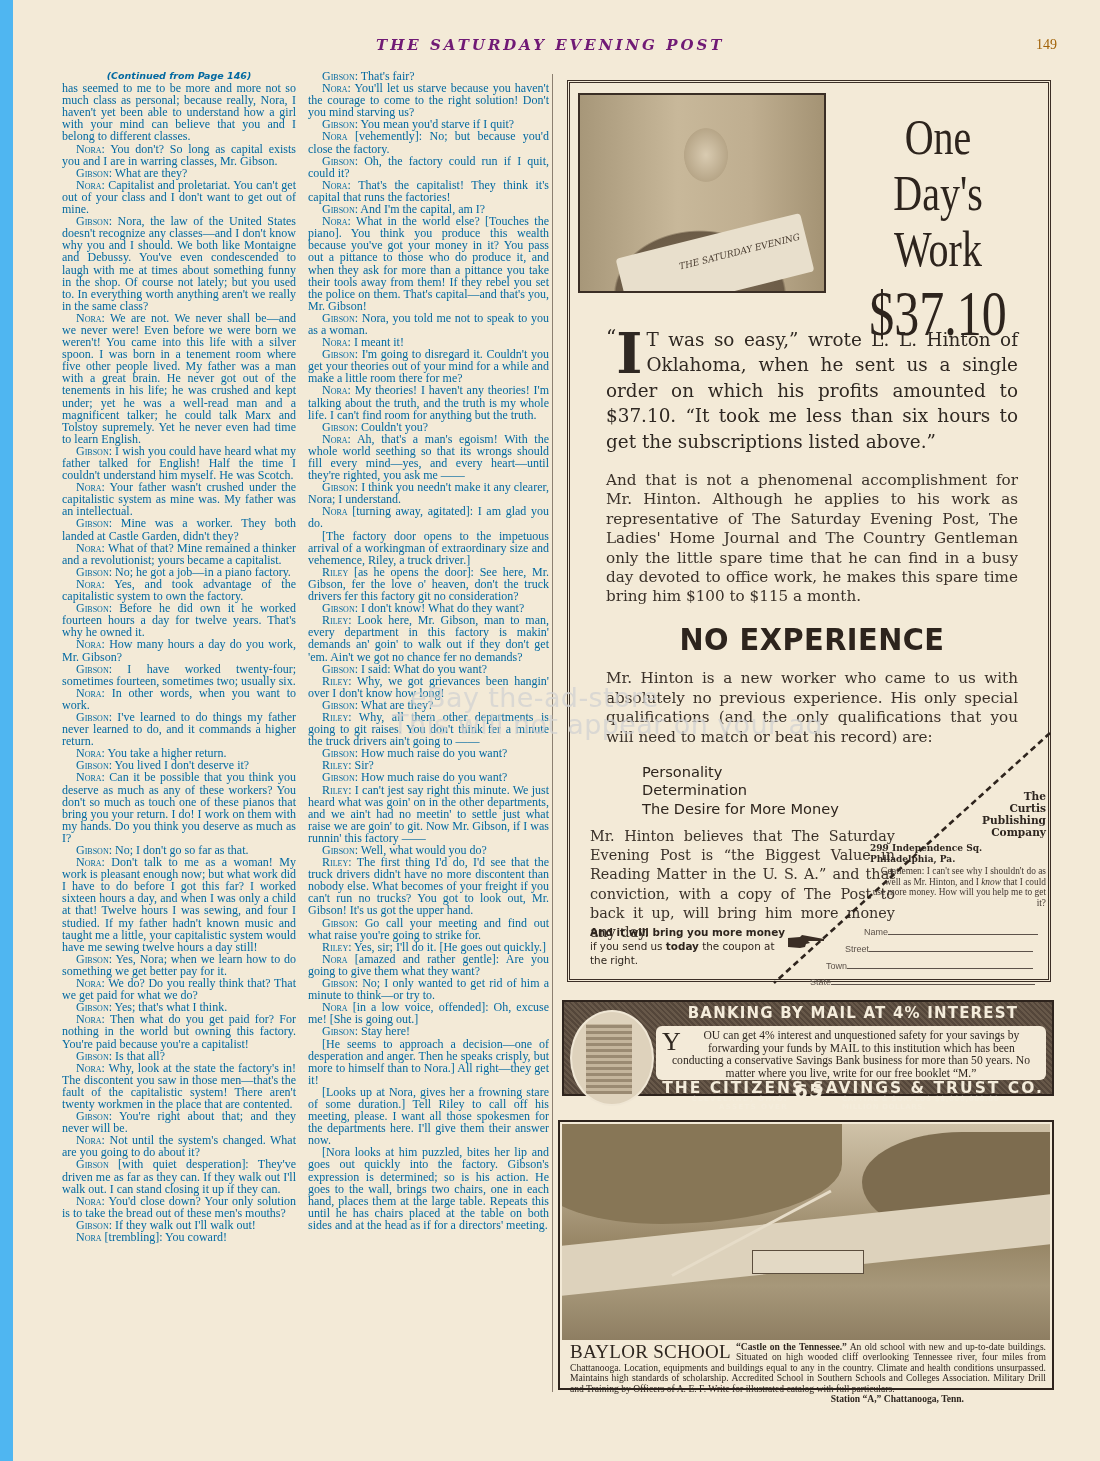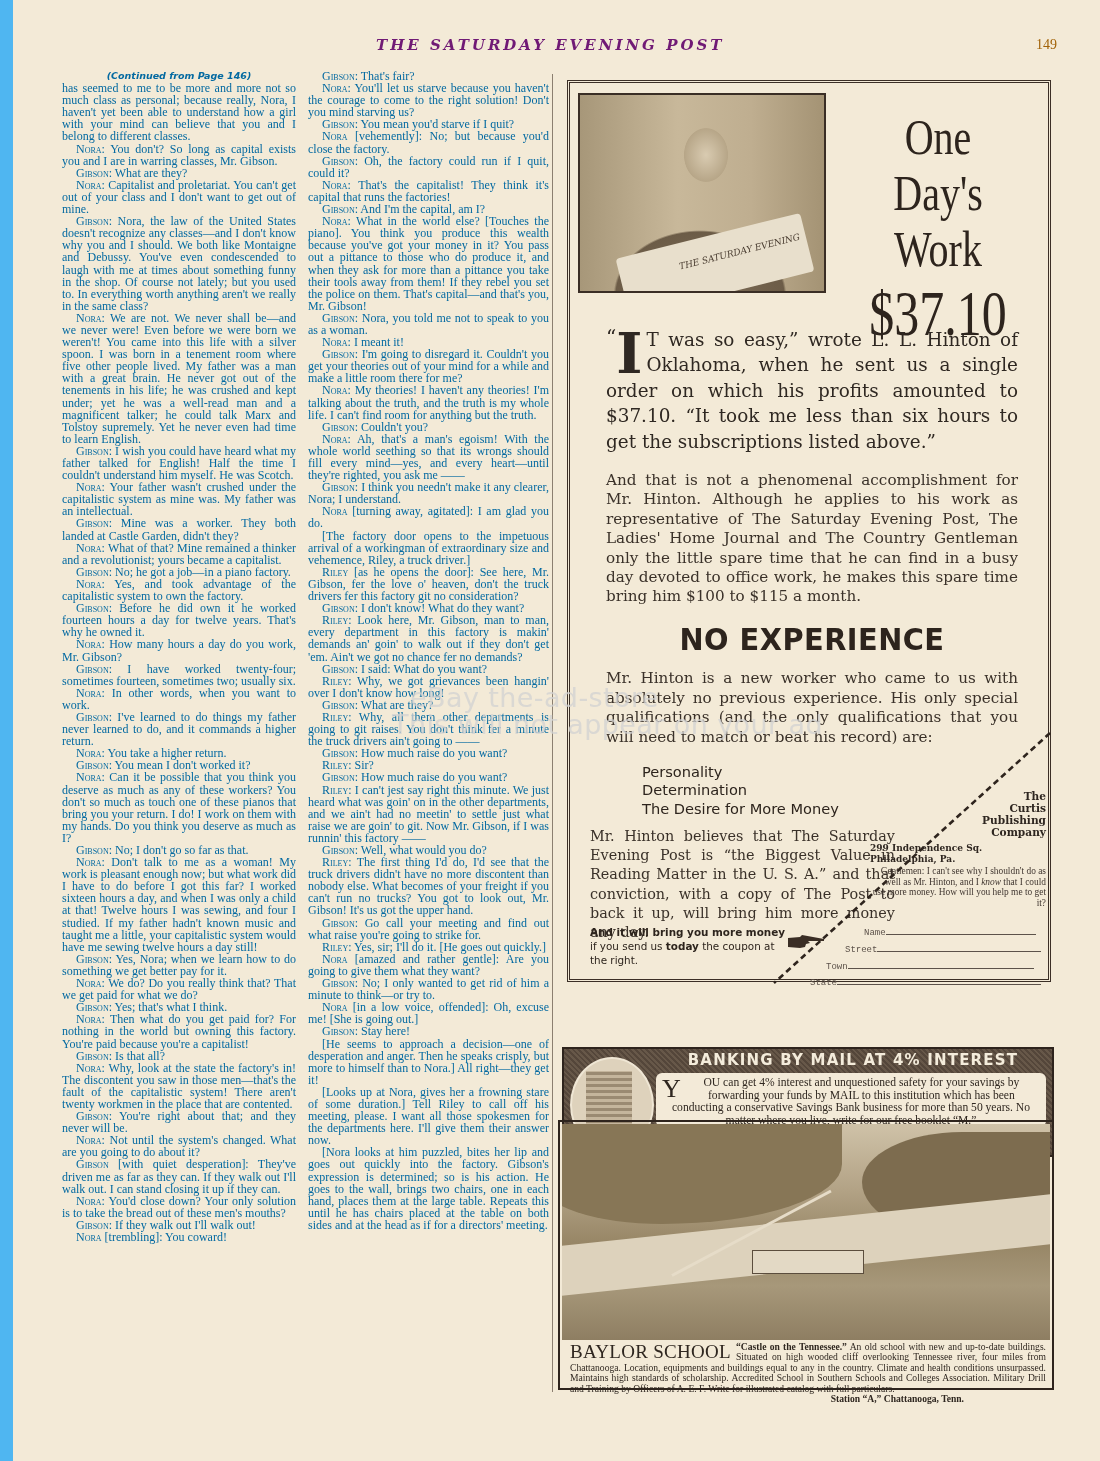--- a/index.html
+++ b/index.html
@@ -40,26 +40,26 @@
   .body3 { position:absolute; left:20px; top:744px; width:305px; font-family:"DejaVu Serif", serif; font-size:14.4px; line-height:19.2px; text-align:justify; color:#3a3129; }
   .cta { position:absolute; left:20px; top:842px; width:200px; font-family:"DejaVu Sans", sans-serif; font-size:10.4px; line-height:14px; color:#2d241d; }
   .cta b { font-weight:bold; }
   .hand { position:absolute; left:216px; top:851px; width:40px; height:16px; }
   .dashline { position:absolute; left:0; top:0; width:484px; height:902px; pointer-events:none; }
 
   .coupon { position:absolute; left:300px; top:707px; width:176px; }
   .coupon .co { text-align:right; font-family:"DejaVu Serif", serif; font-weight:bold; font-size:10.6px; line-height:12px; }
   .coupon .addr { text-align:left; font-family:"DejaVu Serif", serif; font-weight:bold; font-size:9px; line-height:10.5px; margin-top:5px; }
   .coupon .msg { text-align:right; font-family:"Liberation Serif", serif; font-size:9.4px; line-height:10.5px; margin-top:2px; color:#403630; }
-  .field { position:absolute; font-family:Liberation Mono, monospace; font-size:9px; color:#5c524a; }
+  .field { position:absolute; font-family:Liberation Sans, sans-serif; font-size:9px; color:#5c524a; }
   .field .line { display:inline-block; border-bottom:1px solid #5c524a; height:8px; vertical-align:baseline; }
 
   
-  .bank { position:absolute; left:562px; top:1000px; width:492px; height:110px; background:#5b4d40; border:2px solid #2e241d; box-sizing:border-box;
-      background-image: repeating-linear-gradient(45deg, #54463a 0 2px, #675849 2px 4px); margin-top: 47px; }
+  .bank { position:absolute; left:562px; top:1000px; width:492px; height:96px; background:#5b4d40; border:2px solid #2e241d; box-sizing:border-box;
+      background-image: repeating-linear-gradient(45deg, #54463a 0 2px, #675849 2px 4px); }
   .bank .oval { position:absolute; left:6px; top:8px; width:80px; height:92px; border-radius:50%; background:#ded2bc; border:2px solid #efe6d4; overflow:hidden; }
   .bank .oval .bldg { position:absolute; left:14px; top:12px; width:46px; height:70px; background:repeating-linear-gradient(0deg, #9a8a72 0 3px, #c4b59c 3px 6px); }
   .bank .top { position:absolute; left:94px; top:2px; width:390px; text-align:center; font-family:"DejaVu Sans", sans-serif; font-weight:bold; color:#f4ecdb; font-size:15px; letter-spacing:1.2px; }
   .bank .inner { position:absolute; left:92px; top:24px; width:390px; height:54px; background:#f3ead8; border-radius:6px; font-family:"Liberation Serif", serif; font-size:11.6px; line-height:12.6px; color:#2f2720; text-align:center; padding:4px 6px; box-sizing:border-box; }
   .bank .inner .Y { float:left; font-size:26px; line-height:24px; margin-right:2px; }
   .bank .name { position:absolute; left:94px; top:78px; width:390px; text-align:center; font-family:"DejaVu Sans", sans-serif; font-weight:bold; color:#f4ecdb; font-size:15.5px; letter-spacing:2px; line-height:16px; }
   .bank .foot { position:absolute; left:94px; top:94px; width:390px; font-family:"DejaVu Sans", sans-serif; font-weight:bold; color:#f4ecdb; font-size:7px; line-height:7.5px; }
   .bank .foot .a { position:absolute; left:10px; top:0; width:120px; text-align:right; letter-spacing:1.4px; }
   .bank .foot .n65 { position:absolute; left:136px; top:-8px; font-size:20px; letter-spacing:1px; }
   .bank .foot .b { position:absolute; left:184px; top:0; width:200px; letter-spacing:0.6px; }
@@ -102,21 +102,21 @@
       <p><span class="sc">Gibson</span><span>: Mine was a worker. They both landed at Castle Garden, didn't they?</span></p>
       <p><span class="sc">Nora</span><span>: What of that? Mine remained a thinker and a revolutionist; yours became a capitalist.</span></p>
       <p><span class="sc">Gibson</span><span>: No; he got a job—in a piano factory.</span></p>
       <p><span class="sc">Nora</span><span>: Yes, and took advantage of the capitalistic system to own the factory.</span></p>
       <p><span class="sc">Gibson</span><span>: Before he did own it he worked fourteen hours a day for twelve years. That's why he owned it.</span></p>
       <p><span class="sc">Nora</span><span>: How many hours a day do you work, Mr. Gibson?</span></p>
       <p><span class="sc">Gibson</span><span>: I have worked twenty-four; sometimes fourteen, sometimes two; usually six.</span></p>
       <p><span class="sc">Nora</span><span>: In other words, when you want to work.</span></p>
       <p><span class="sc">Gibson</span><span>: I've learned to do things my father never learned to do, and it commands a higher return.</span></p>
       <p><span class="sc">Nora</span><span>: You take a higher return.</span></p>
-      <p><span class="sc">Gibson</span><span>: You mean I don't worked it?</span></p>
+      <p><span class="sc">Gibson</span><span>: You lived I don't deserve it?</span></p>
       <p><span class="sc">Nora</span><span>: Can it be possible that you think you deserve as much as any of these workers? You don't so much as touch one of these pianos that bring you your return. I do! I work on them with my hands. Do you think you deserve as much as I?</span></p>
       <p><span class="sc">Gibson</span><span>: No; I don't go so far as that.</span></p>
       <p><span class="sc">Nora</span><span>: Don't talk to me as a woman! My work is pleasant enough now; but what work did I have to do before I got this far? I worked sixteen hours a day, and when I was only a child at that! Twelve hours I was sewing, and four I studied. If my father hadn't known music and taught me a little, your capitalistic system would have me sewing twelve hours a day still!</span></p>
       <p><span class="sc">Gibson</span><span>: Yes, Nora; when we learn how to do something we get better pay for it.</span></p>
       <p><span class="sc">Nora</span><span>: We do? Do you really think that? That we get paid for what we do?</span></p>
       <p><span class="sc">Gibson</span><span>: Yes; that's what I think.</span></p>
       <p><span class="sc">Nora</span><span>: Then what do you get paid for? For nothing in the world but owning this factory. You're paid because you're a capitalist!</span></p>
       <p><span class="sc">Gibson</span><span>: Is that all?</span></p>
       <p><span class="sc">Nora</span><span>: Why, look at the state the factory's in! The discontent you saw in those men—that's the fault of the capitalistic system! There aren't twenty workmen in the place that are contented.</span></p>
       <p><span class="sc">Gibson</span><span>: You're right about that; and they never will be.</span></p>

